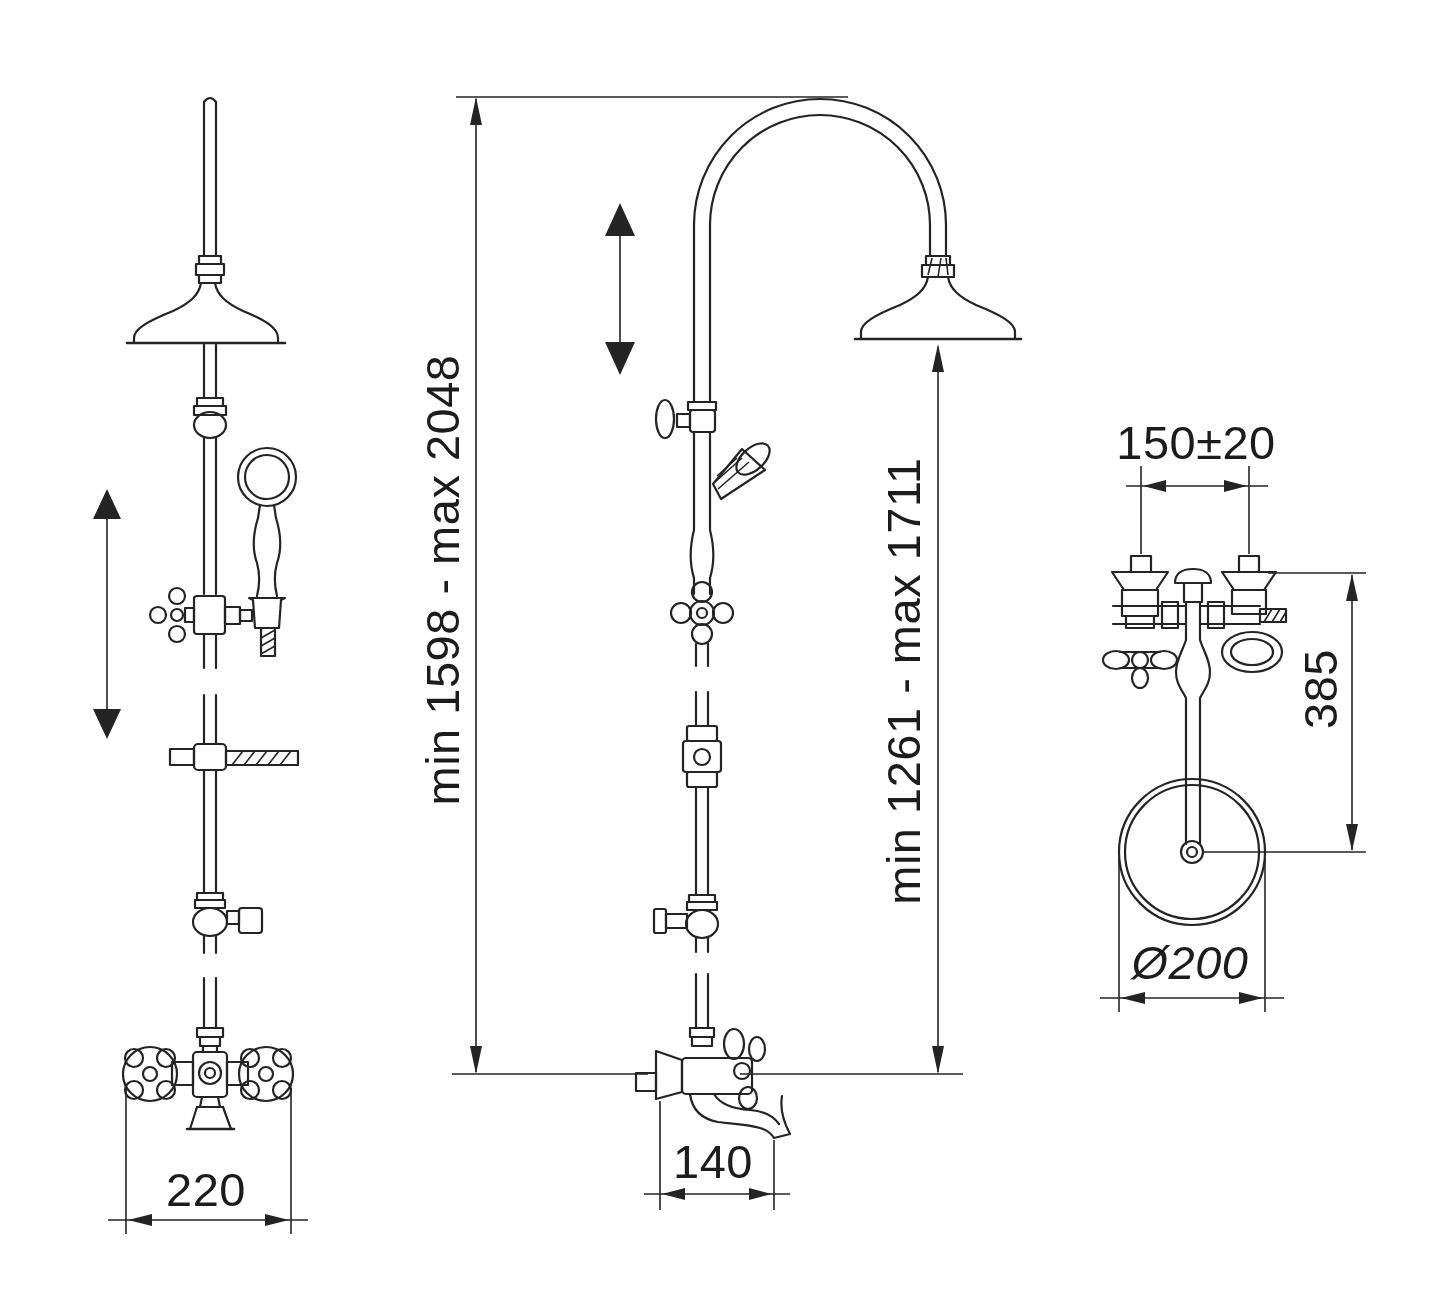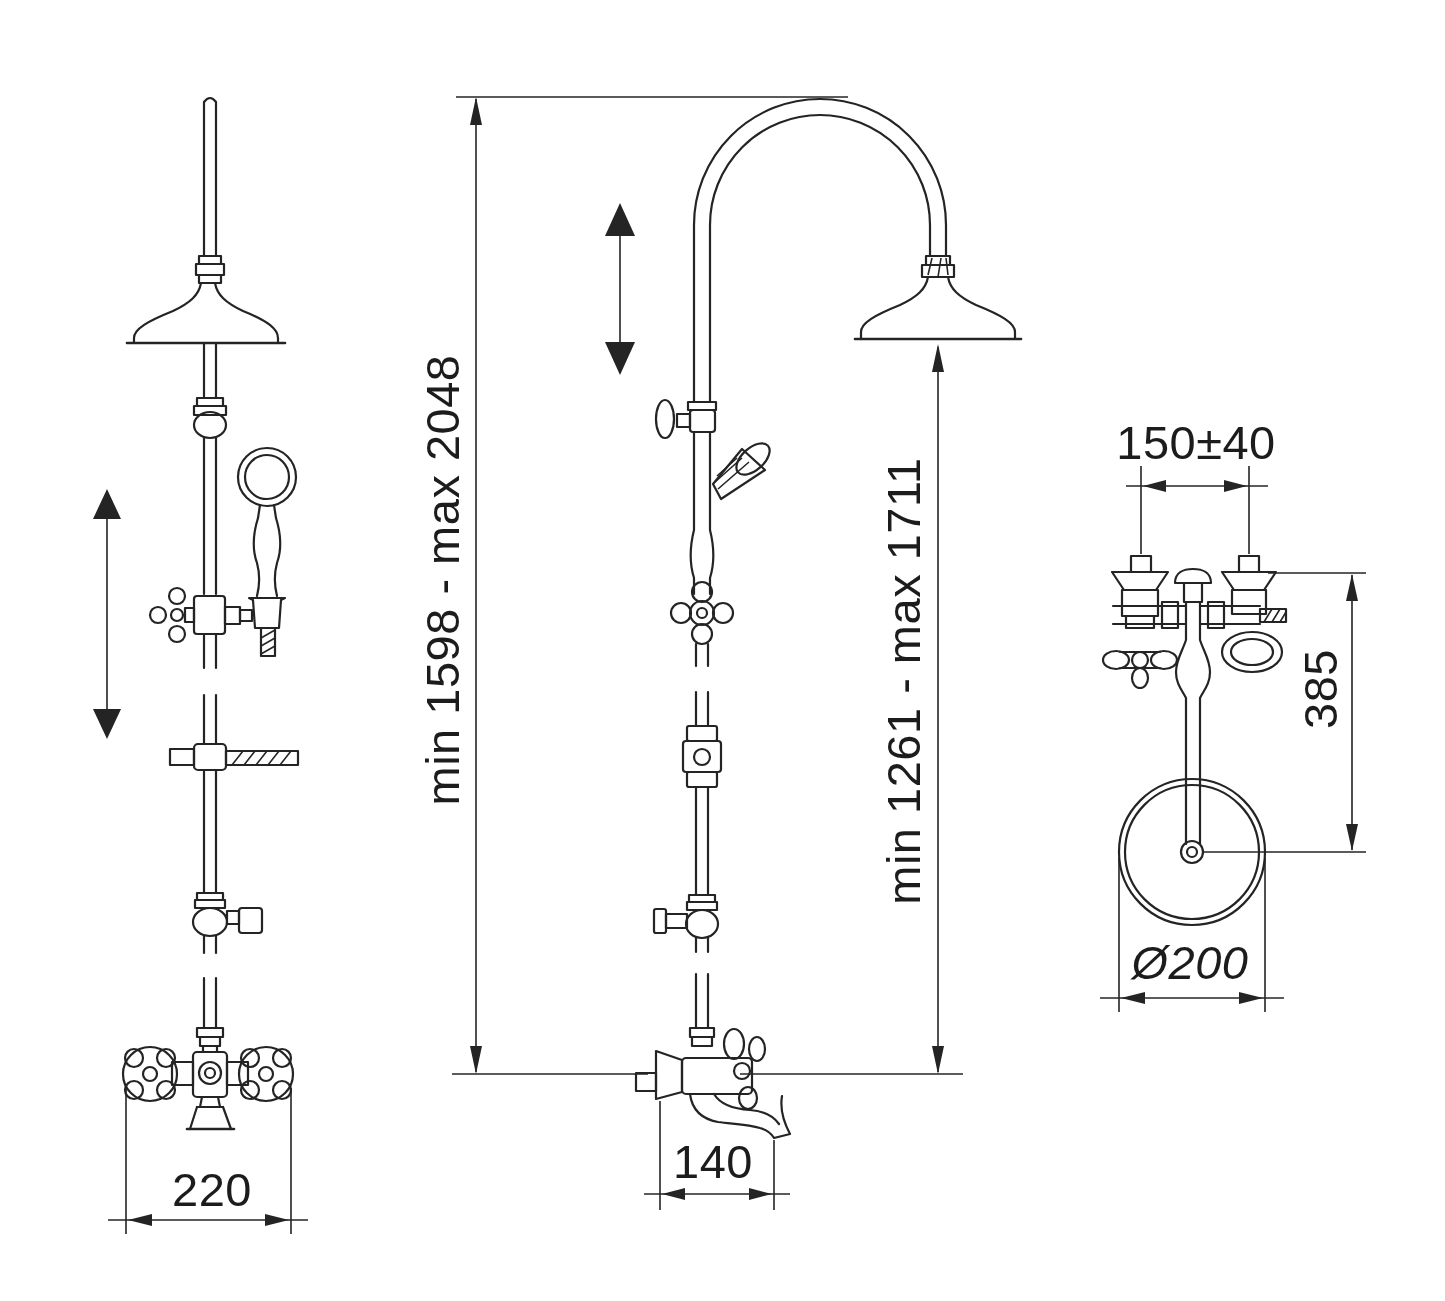--- a/index.html
+++ b/index.html
@@ -363,23 +363,23 @@
       <polygon class="arrowhead" points="1121,998 1145,992 1145,1004"></polygon>
       <polygon class="arrowhead" points="1263,998 1239,992 1239,1004"></polygon>
     </g>
   </g>
 </svg>
 
   <div class="dim-label vertical" style="left:442px;top:580px;">min 1598 - max 2048</div>
 
   <div class="dim-label vertical" style="left:903px;top:681px;">min 1261 - max 1711</div>
 
-  <div class="dim-label" style="left:1196px;top:442px;">150±40</div>
+  <div class="dim-label" style="left:1196px;top:442px;">150±20</div>
 
   <div class="dim-label vertical" style="left:1320px;top:689px;">385</div>
 
   <div class="dim-label" style="left:1190px;top:962px;font-style:italic;">Ø200</div>
 
-  <div class="dim-label" style="left:212px;top:1189px;">220</div>
+  <div class="dim-label" style="left:206px;top:1189px;">220</div>
 
   <div class="dim-label" style="left:713px;top:1161px;">140</div>
 
 </div>
 
 </body></html>

